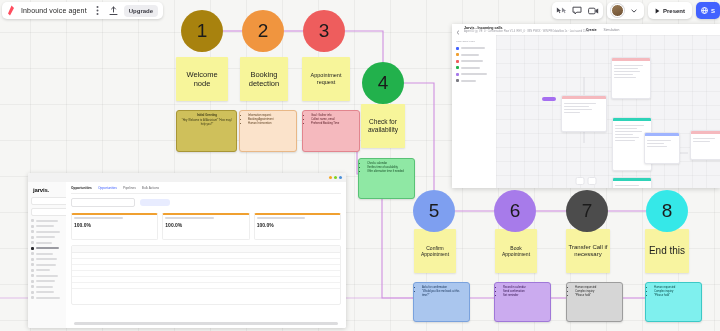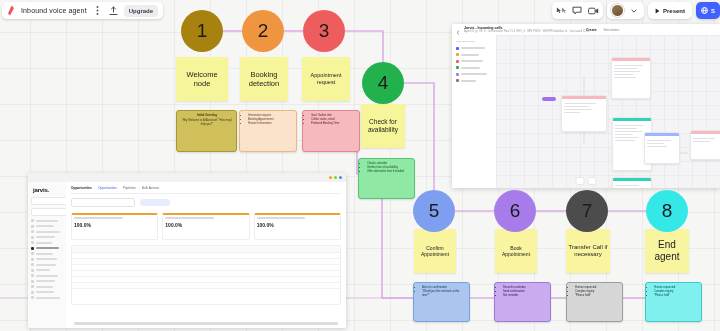--- a/index.html
+++ b/index.html
@@ -483,21 +483,21 @@
     <div class="sticky" style="left: 414px; top: 229px; width: 42px; height: 44px; background: rgb(248, 244, 160);">
       <div class="txt" style="font-size: 5px;">Confirm Appointment</div>
     </div>
     <div class="sticky" style="left: 495px; top: 229px; width: 42px; height: 44px; background: rgb(248, 244, 160);">
       <div class="txt" style="font-size: 5px;">Book Appointment</div>
     </div>
     <div class="sticky" style="left: 566px; top: 229px; width: 44px; height: 44px; background: rgb(248, 244, 160);">
       <div class="txt" style="font-size: 6px;">Transfer Call if necessary</div>
     </div>
     <div class="sticky" style="left: 645px; top: 229px; width: 44px; height: 44px; background: rgb(248, 244, 160);">
-      <div class="txt" style="font-size: 10px;">End agent</div>
+      <div class="txt" style="font-size: 10px;">End this</div>
     </div>
     <div class="detail" style="left: 176px; top: 110px; width: 52px; height: 34px; background: rgb(207, 192, 91); border: 1px solid rgb(168, 150, 54); color: rgb(61, 58, 22);">
       <div class="dt">Initial Greeting</div>
       <div class="quote">"Hey Welcome to AI Assistant" "How may I help you?"</div>
     </div>
     <div class="detail" style="left: 239px; top: 110px; width: 49px; height: 34px; background: rgb(251, 227, 203); border: 1px solid rgb(232, 184, 135); color: rgb(90, 60, 28);">
       <ul>
         <li>Information request</li>
         <li>Booking Appointment</li>
         <li>Human Intervention</li>

